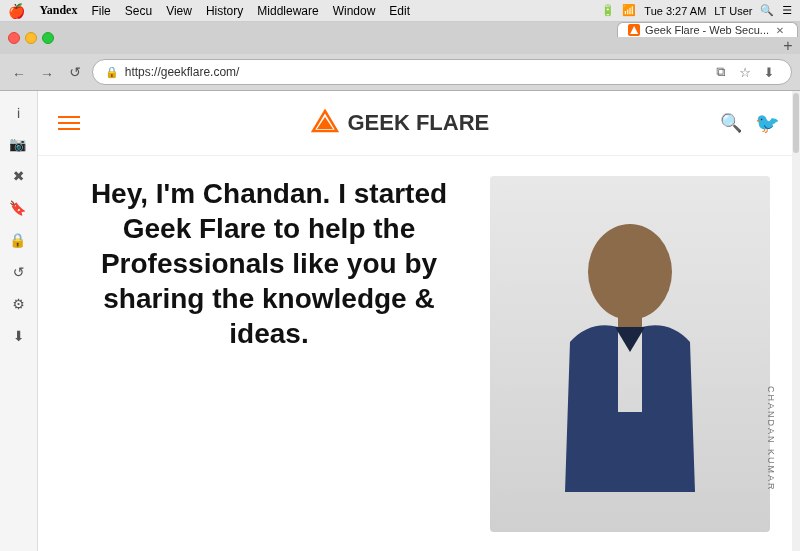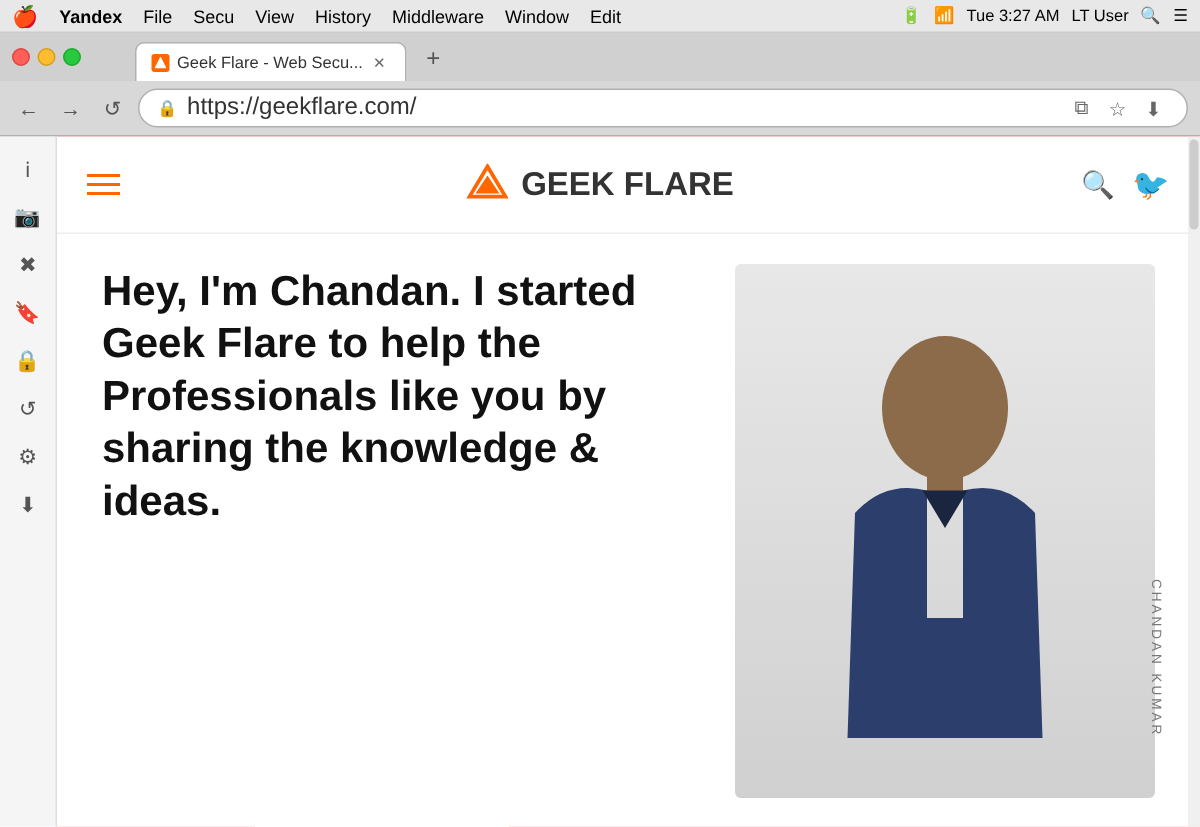--- a/index.html
+++ b/index.html
@@ -23,21 +23,21 @@
       gap: 14px;
     }
     .apple-logo {
       font-size: 14px;
       font-weight: bold;
     }
     .menu-item {
       font-size: 12px;
       font-weight: 500;
     }
-    .menu-item.bold { font-weight: 700; }
+    .menu-item.bold { font-weight: 700; font-family: Liberation Serif, serif; }
     .os-menubar-right {
       display: flex;
       align-items: center;
       gap: 8px;
       font-size: 11px;
     }
 
     
     .browser-chrome {
       background: #d0d0d0;
@@ -130,20 +130,21 @@
 
     .tab-bar-wrapper {
       position: relative;
       height: 32px;
     }
     .tab-bar-content {
       display: flex;
       align-items: flex-end;
       height: 100%;
       padding-left: 90px;
+      flex-direction: column;
     }
 
     
     .address-bar {
       height: 36px;
       background: #d8d8d8;
       display: flex;
       align-items: center;
       padding: 0 8px;
       gap: 6px;
@@ -171,21 +172,21 @@
       font-size: 12px;
       color: #333;
       gap: 6px;
     }
     .lock-icon {
       color: #28a745;
       font-size: 11px;
     }
     .address-text {
       flex: 1;
-      font-size: 16px;
+      font-size: 12px;
       color: #333;
     }
     .address-actions {
       display: flex;
       align-items: center;
       gap: 4px;
     }
     .addr-icon {
       width: 20px;
       height: 20px;
@@ -220,21 +221,21 @@
       justify-content: center;
       border-radius: 4px;
       font-size: 14px;
       color: #555;
       cursor: pointer;
     }
 
     
     .webpage {
       flex: 1;
-      background: #fca5a5;
+      background: #7f1d1d;
       overflow: hidden;
       position: relative;
     }
 
     
     .gf-header {
       height: 65px;
       background: #fff;
       border-bottom: 1px solid #eee;
       display: flex;
@@ -286,20 +287,21 @@
     }
     .hero-text {
       flex: 1;
       padding-right: 20px;
     }
     .hero-heading {
       font-size: 28px;
       font-weight: 800;
       color: #111;
       line-height: 1.25;
+      text-align: center;
     }
     .hero-subtext {
       font-size: 13.5px;
       color: #444;
       line-height: 1.6;
       max-width: 340px;
     }
     .hero-image {
       width: 280px;
       background: #f5f5f5;

